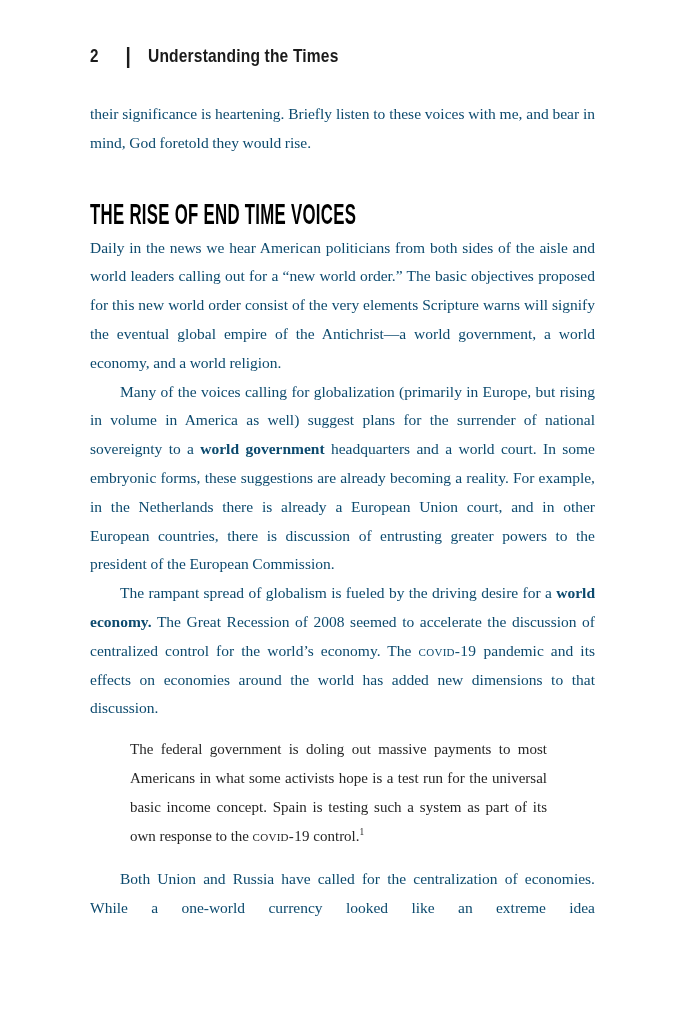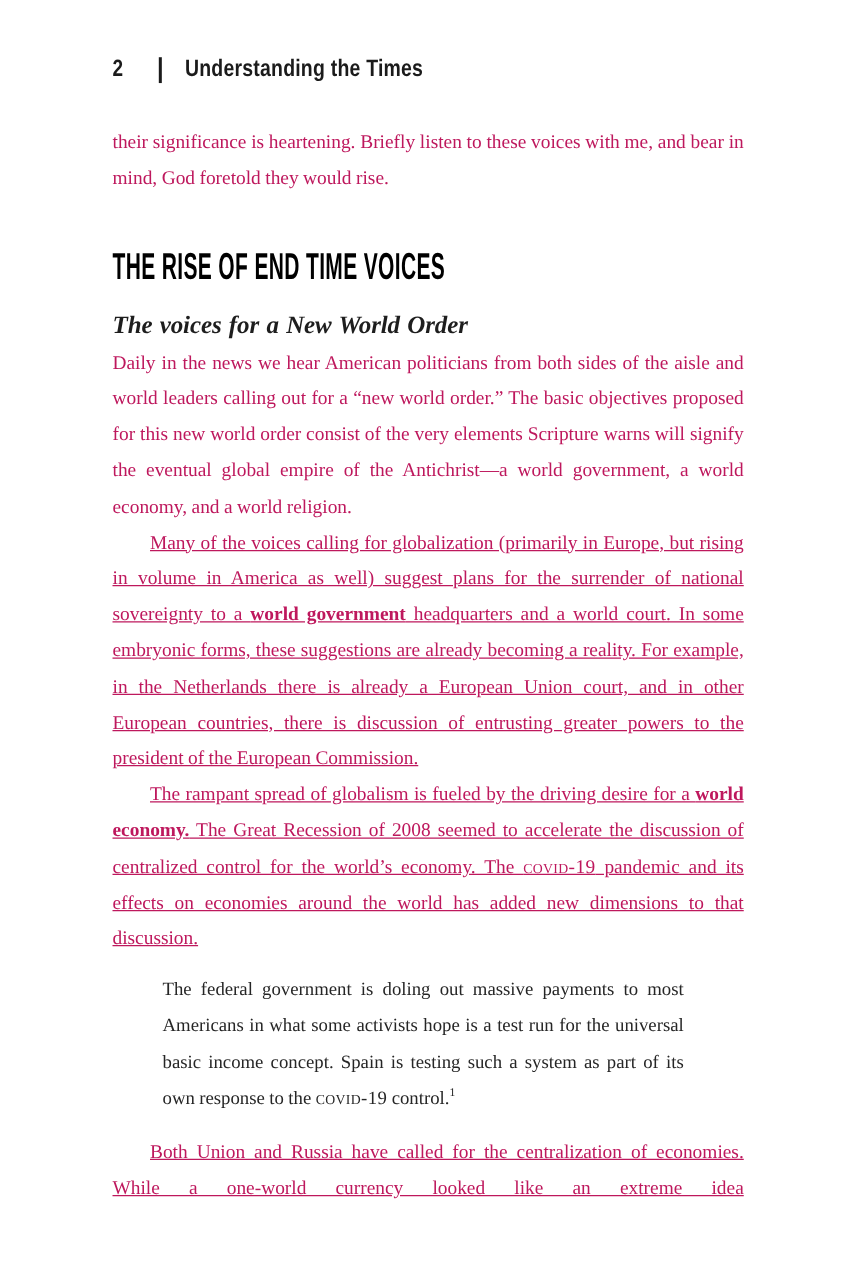--- a/index.html
+++ b/index.html
@@ -60,23 +60,23 @@
     color:#1e1e1e;
   }
 
   
   .para {
     margin:0;
     font-size:15.5px;
     line-height:28.8px;
     text-align:justify;
     word-spacing:-.3px;
-    color:#be185d;
+    color:#0c4a6e;
   }
-  .para.indent { text-indent:30px;text-decoration:underline; }
+  .para.indent { text-indent:30px; }
   .p-intro { margin-top:34px; }
   .body-flow { margin-top:4px; }
   .para.justify-last { text-align-last:justify; }
 
   .quote {
     margin:12px 48px 14px 40px;
     font-size:15px;
     line-height:29px;
     text-align:justify;
     word-spacing:-.2px;
@@ -95,21 +95,20 @@
   <div class="running-header">
     <span class="pagenum-wrap"><span class="cond">2</span></span>
     <span class="hsep">|</span>
     <span class="htitle-wrap"><span class="cond">Understanding the Times</span></span>
   </div>
 
   <p class="para p-intro"><span class="">their significance is heartening. Briefly listen to these voices with me, and bear in mind, God foretold they would rise.</span></p>
 
   <h1 class="section-heading"><span class="cond">THE RISE OF END TIME VOICES</span></h1>
 
-  <h2 class="section-subheading">The voices for a New World Order</h2>
 
   <div class="body-flow">
       <p class="para"><span class="">Daily in the news we hear American politicians from both sides of the aisle and world leaders calling out for a “new world order.” The basic objectives proposed for this new world order consist of the very elements Scripture warns will signify the eventual global empire of the Antichrist—a world government, a world economy, and a world religion.</span></p>
       <p class="para indent"><span class="">Many of the voices calling for globalization (primarily in Europe, but rising in volume in America as well) suggest plans for the surrender of national sovereignty to a </span><span class="bold ">world government</span><span class=""> headquarters and a world court. In some embryonic forms, these suggestions are already becoming a reality. For example, in the Netherlands there is already a European Union court, and in other European countries, there is discussion of entrusting greater powers to the president of the European Commission.</span></p>
       <p class="para indent"><span class="">The rampant spread of globalism is fueled by the driving desire for a </span><span class="bold ">world economy.</span><span class=""> The Great Recession of 2008 seemed to accelerate the discussion of centralized control for the world’s economy. The </span><span class="sc">COVID-19</span><span class=""> pandemic and its effects on economies around the world has added new dimensions to that discussion.</span></p>
       <p class="quote"><span class="">The federal government is doling out massive payments to most Americans in what some activists hope is a test run for the universal basic income concept. Spain is testing such a system as part of its own response to the </span><span class="sc">COVID-19</span><span class=""> control.</span><sup class="fn">1</sup></p>
       <p class="para indent justify-last"><span class="">Both Union and Russia have called for the centralization of economies. While a one-world currency looked like an extreme idea</span></p>
     </div>
 
 </div>

